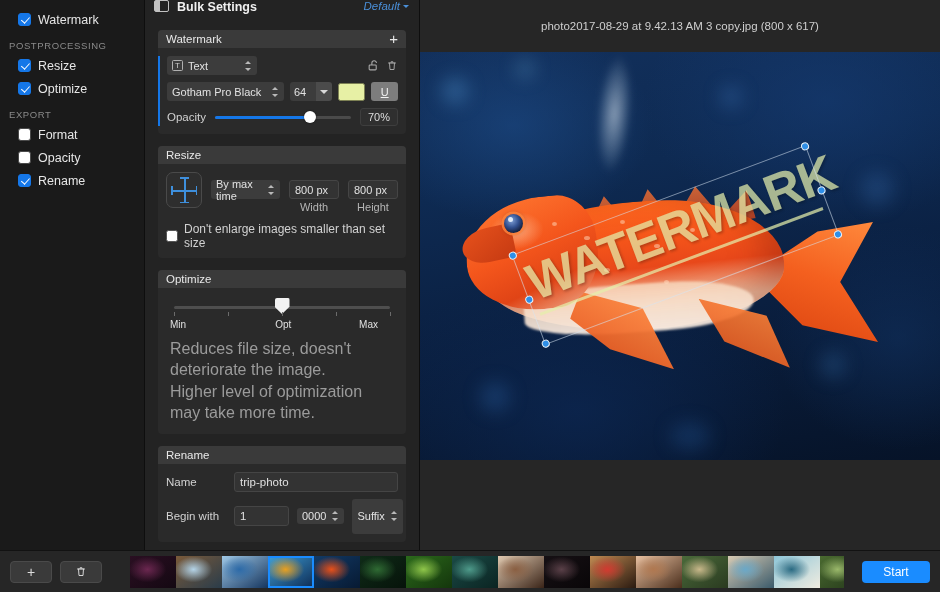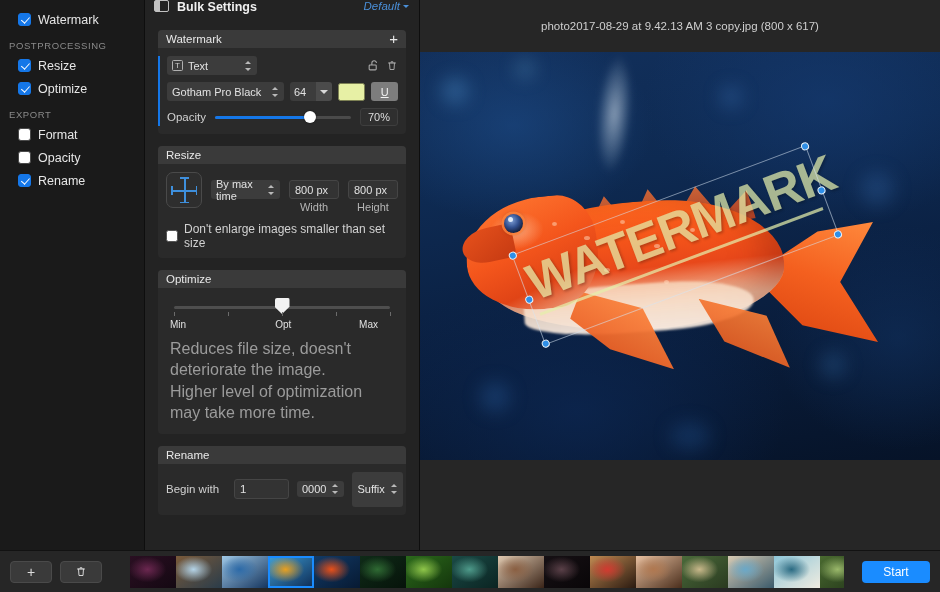--- a/index.html
+++ b/index.html
@@ -841,20 +841,24 @@
               <div class="opt-note">Higher level of optimization may take more time.</div>
             </div>
           </div>
         </div>
 
         <div class="card">
           <div class="card-head">
             <span>Rename</span>
           </div>
           <div class="card-body">
+            <div class="rn-row">
+              <span class="rn-lbl">Name</span>
+              <div class="text-field" style="flex:1">trip-photo</div>
+            </div>
             <div class="rn-row">
               <span class="rn-lbl">Begin with</span>
               <div class="text-field" style="width:55px;flex:0 0 55px">1</div>
               <div class="select" style="width:55px;height:16px">
                 <span>0000</span>
                 <span class="updown"></span>
               </div>
               <div class="select" style="width:72px;height:35px">
                 <span>Suffix</span>
                 <span class="updown"></span>

